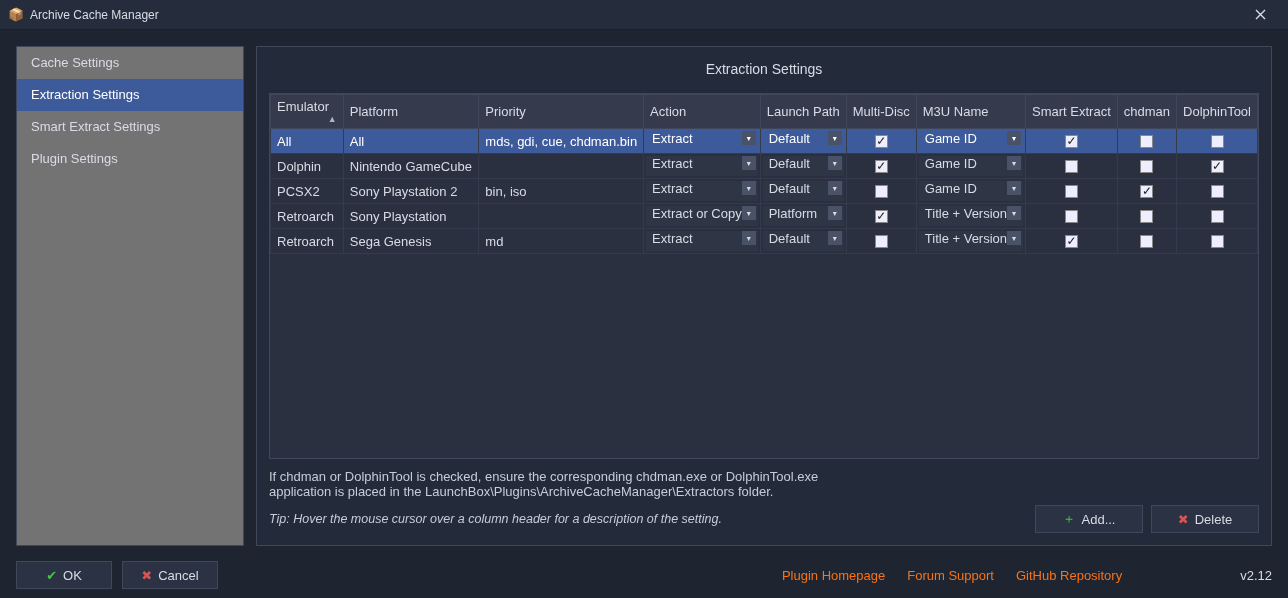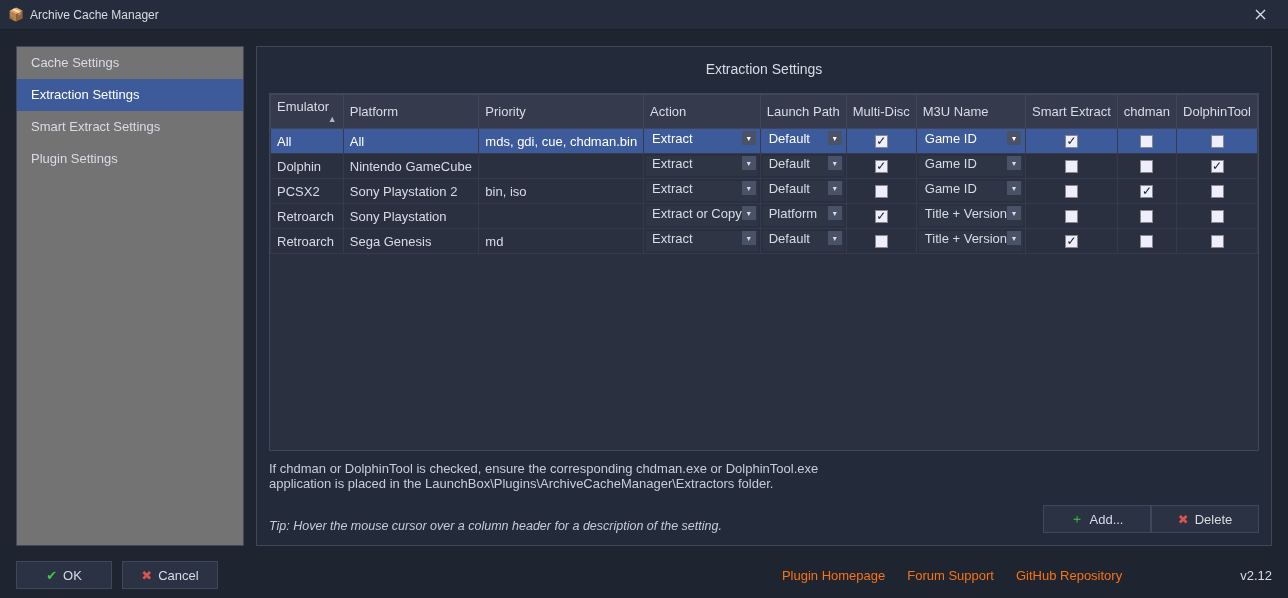--- a/index.html
+++ b/index.html
@@ -141,23 +141,23 @@
   font-size: 12px;
   line-height: 10px;
 }
 .help-block {
   margin-top: 10px;
   font-size: 13px;
   color: #c7ccd8;
 }
 .tip-row {
   display: flex;
-  align-items: flex-end;
-  margin-top: 14px;
-  gap: 0;
+  align-items: center;
+  margin-top: 6px;
+  gap: 8px;
 }
 .tip {
   flex: 1;
   font-style: italic;
   font-size: 12.5px;
   color: #c7ccd8;
 }
 .btn {
   min-width: 108px;
   height: 28px;

